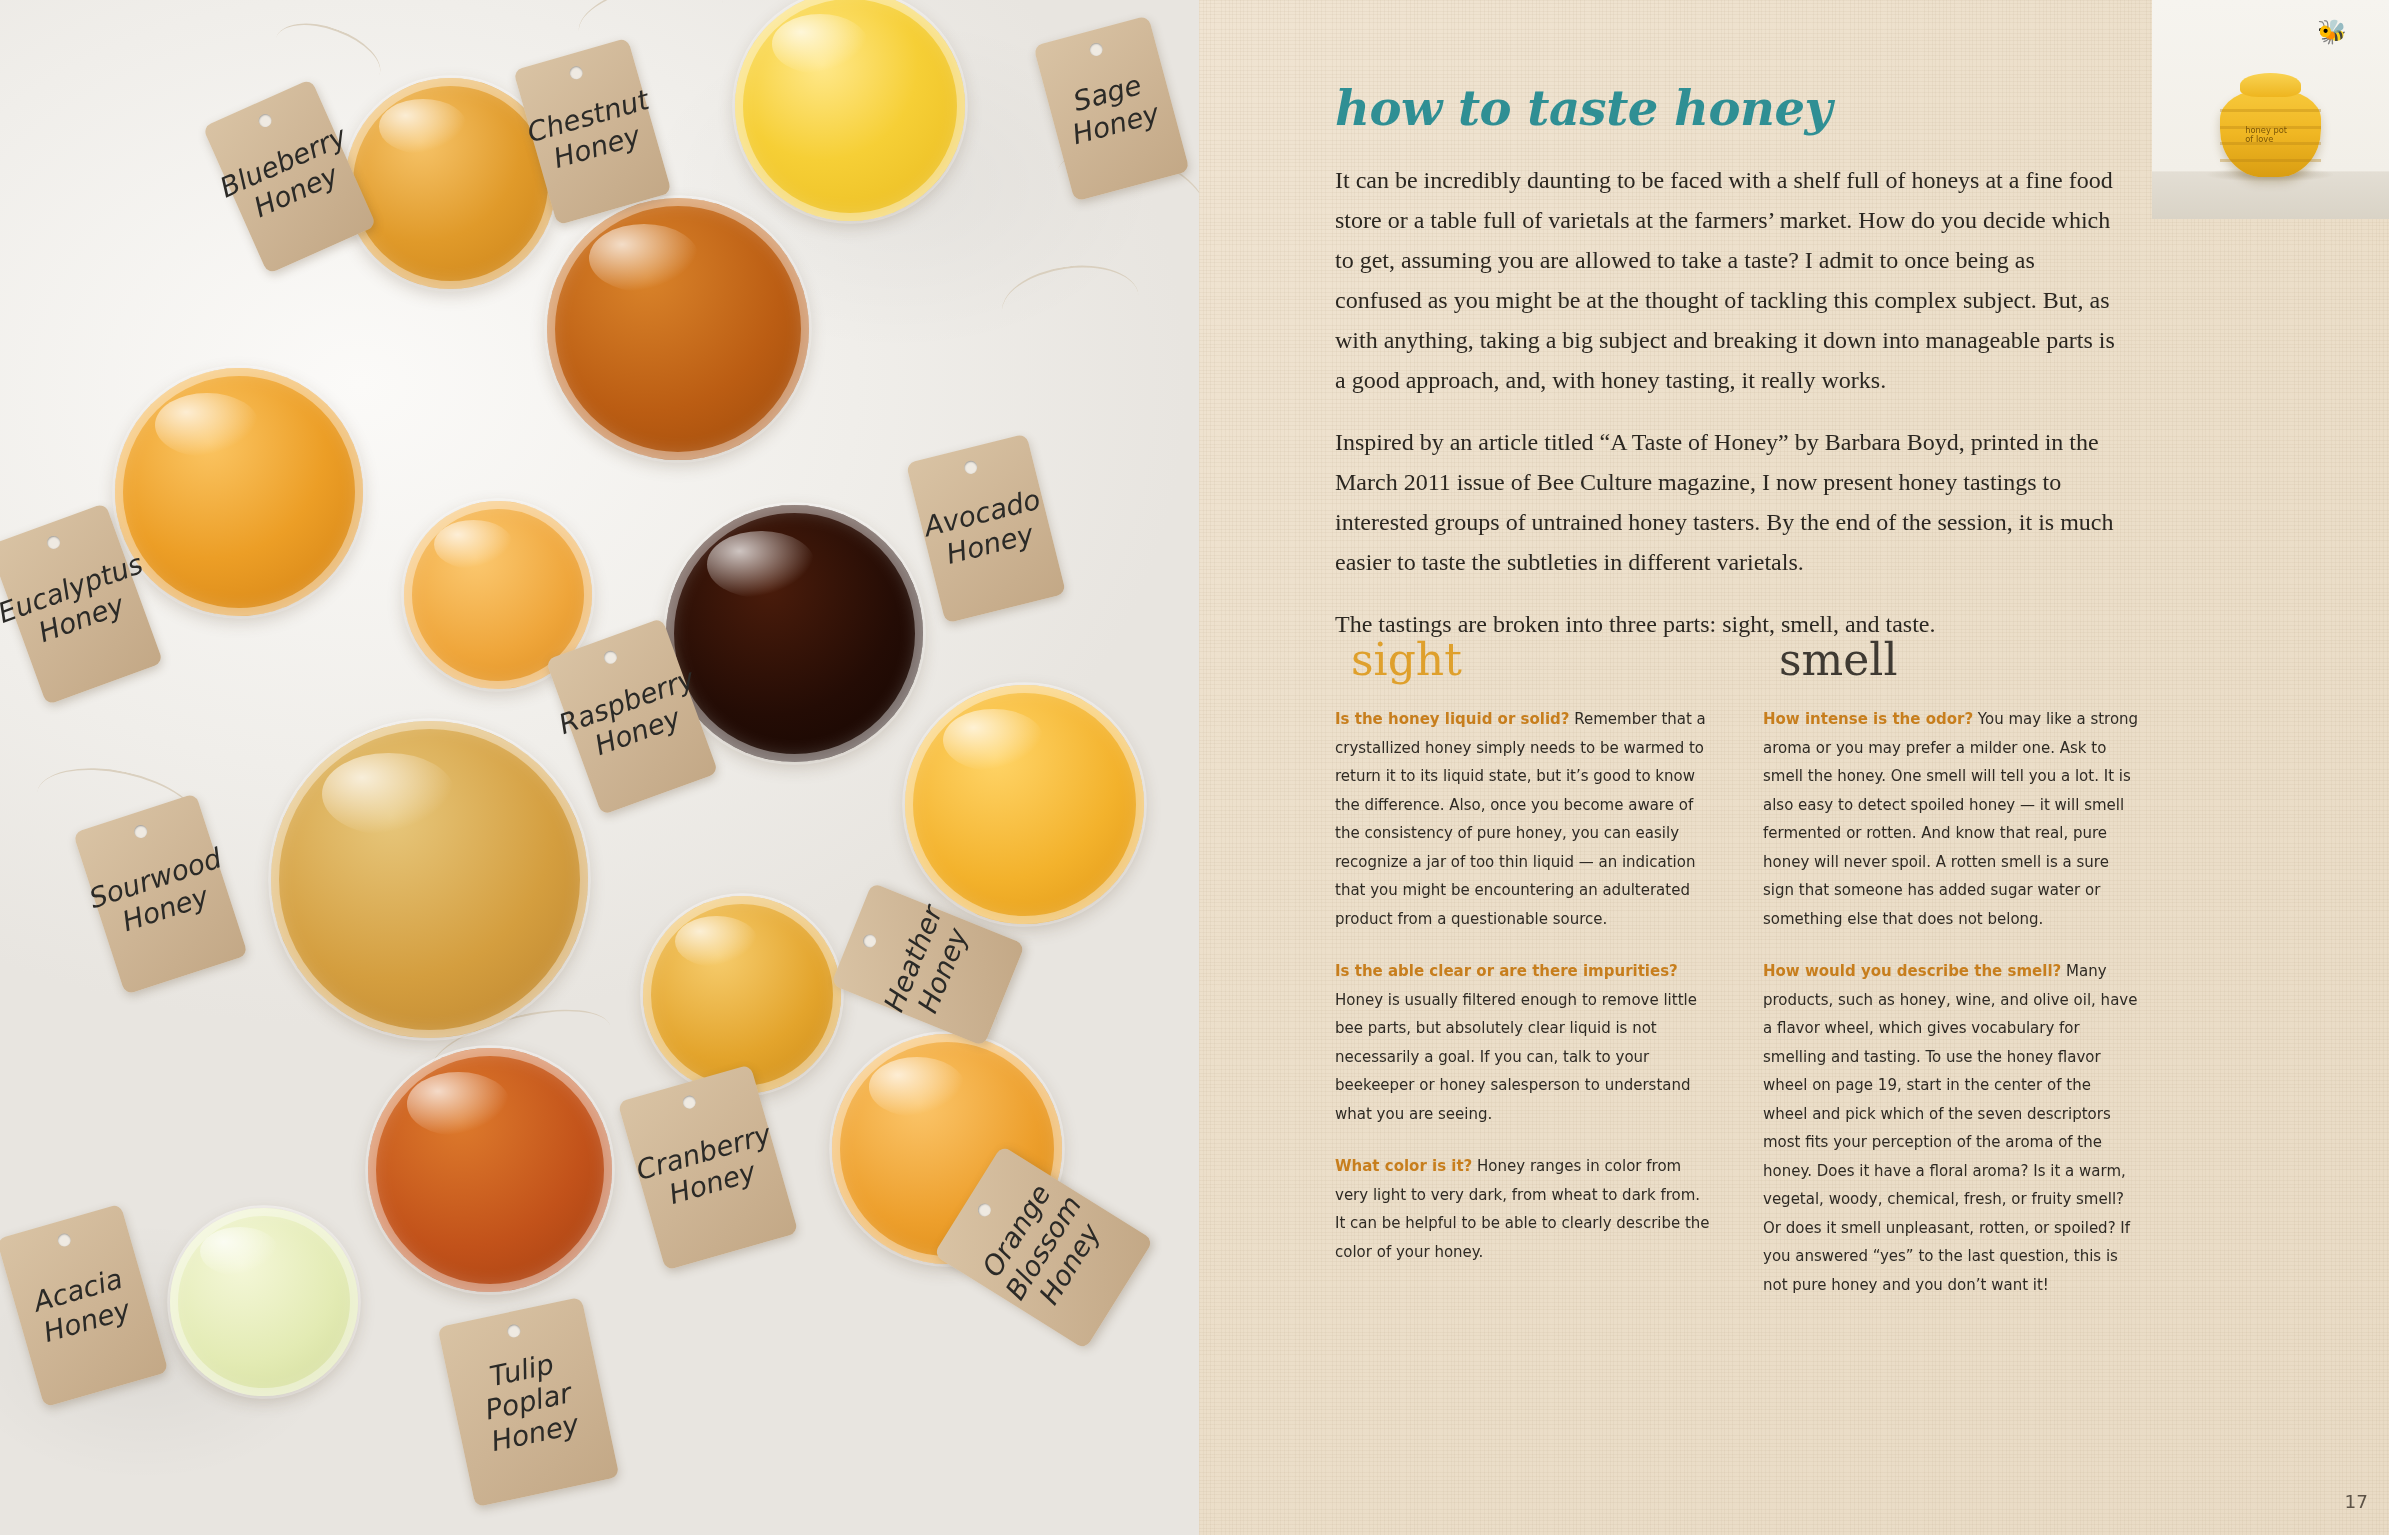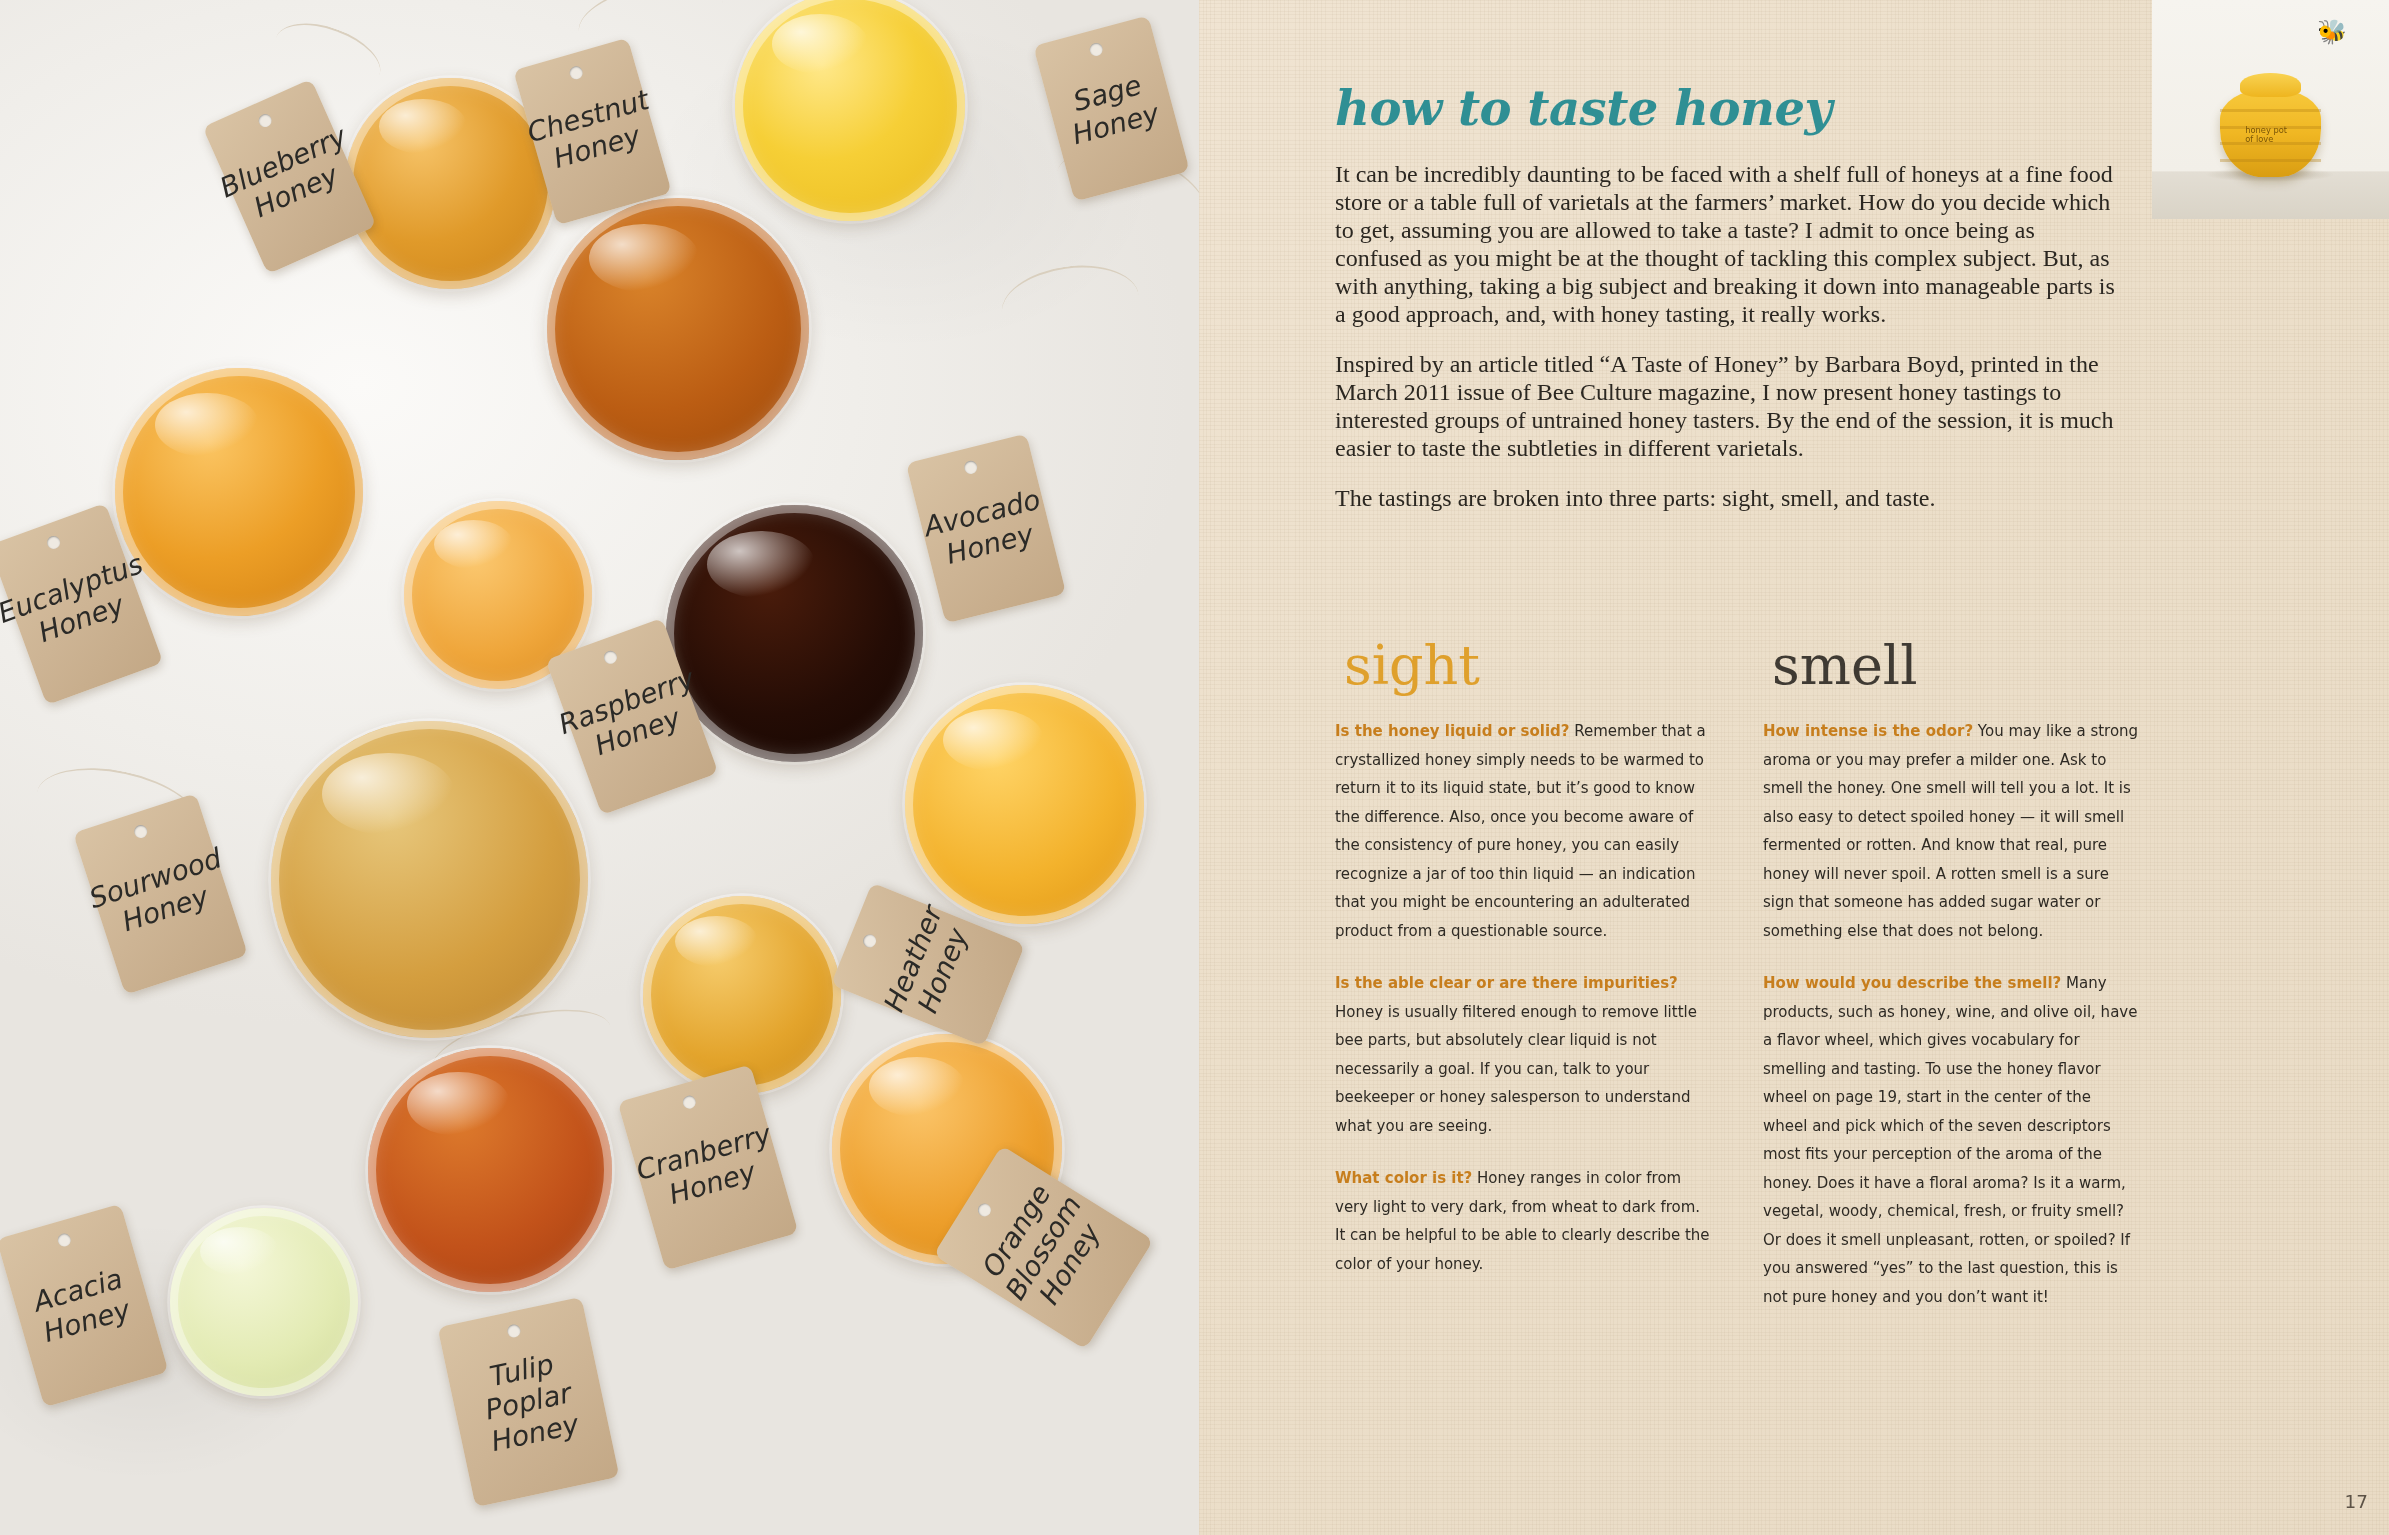--- a/index.html
+++ b/index.html
@@ -131,38 +131,38 @@
     font-style: italic;
     font-weight: bold;
     font-size: 48px;
     color: #2f8f94;
     margin: 0 0 24px 0;
     letter-spacing: -0.5px;
   }
   .intro p {
     font-family: "Liberation Serif", serif;
     font-size: 24px;
-    line-height: 28px;
+    line-height: 40px;
     margin: 0 0 22px 0;
     color: #2b2721;
   }
 
   .columns {
     position: absolute;
     left: 136px;
     top: 634px;
     width: 919px;
     display: flex;
     gap: 51px;
   }
   .col { width: 377px; }
   h2.sec {
     font-family: "DejaVu Serif", serif;
-    font-size: 54px;
-    margin: 0 0 20px 9px;
+    font-size: 44px;
+    margin: 0 0 20px 16px;
     font-weight: normal;
   }
   h2.sight { color: #dfa02c; }
   h2.smell { color: #3f3a33; }
   .col p {
     font-family: "DejaVu Sans", sans-serif;
     font-size: 15px;
     line-height: 28.5px;
     margin: 0 0 24px 0;
     color: #2e2a24;

